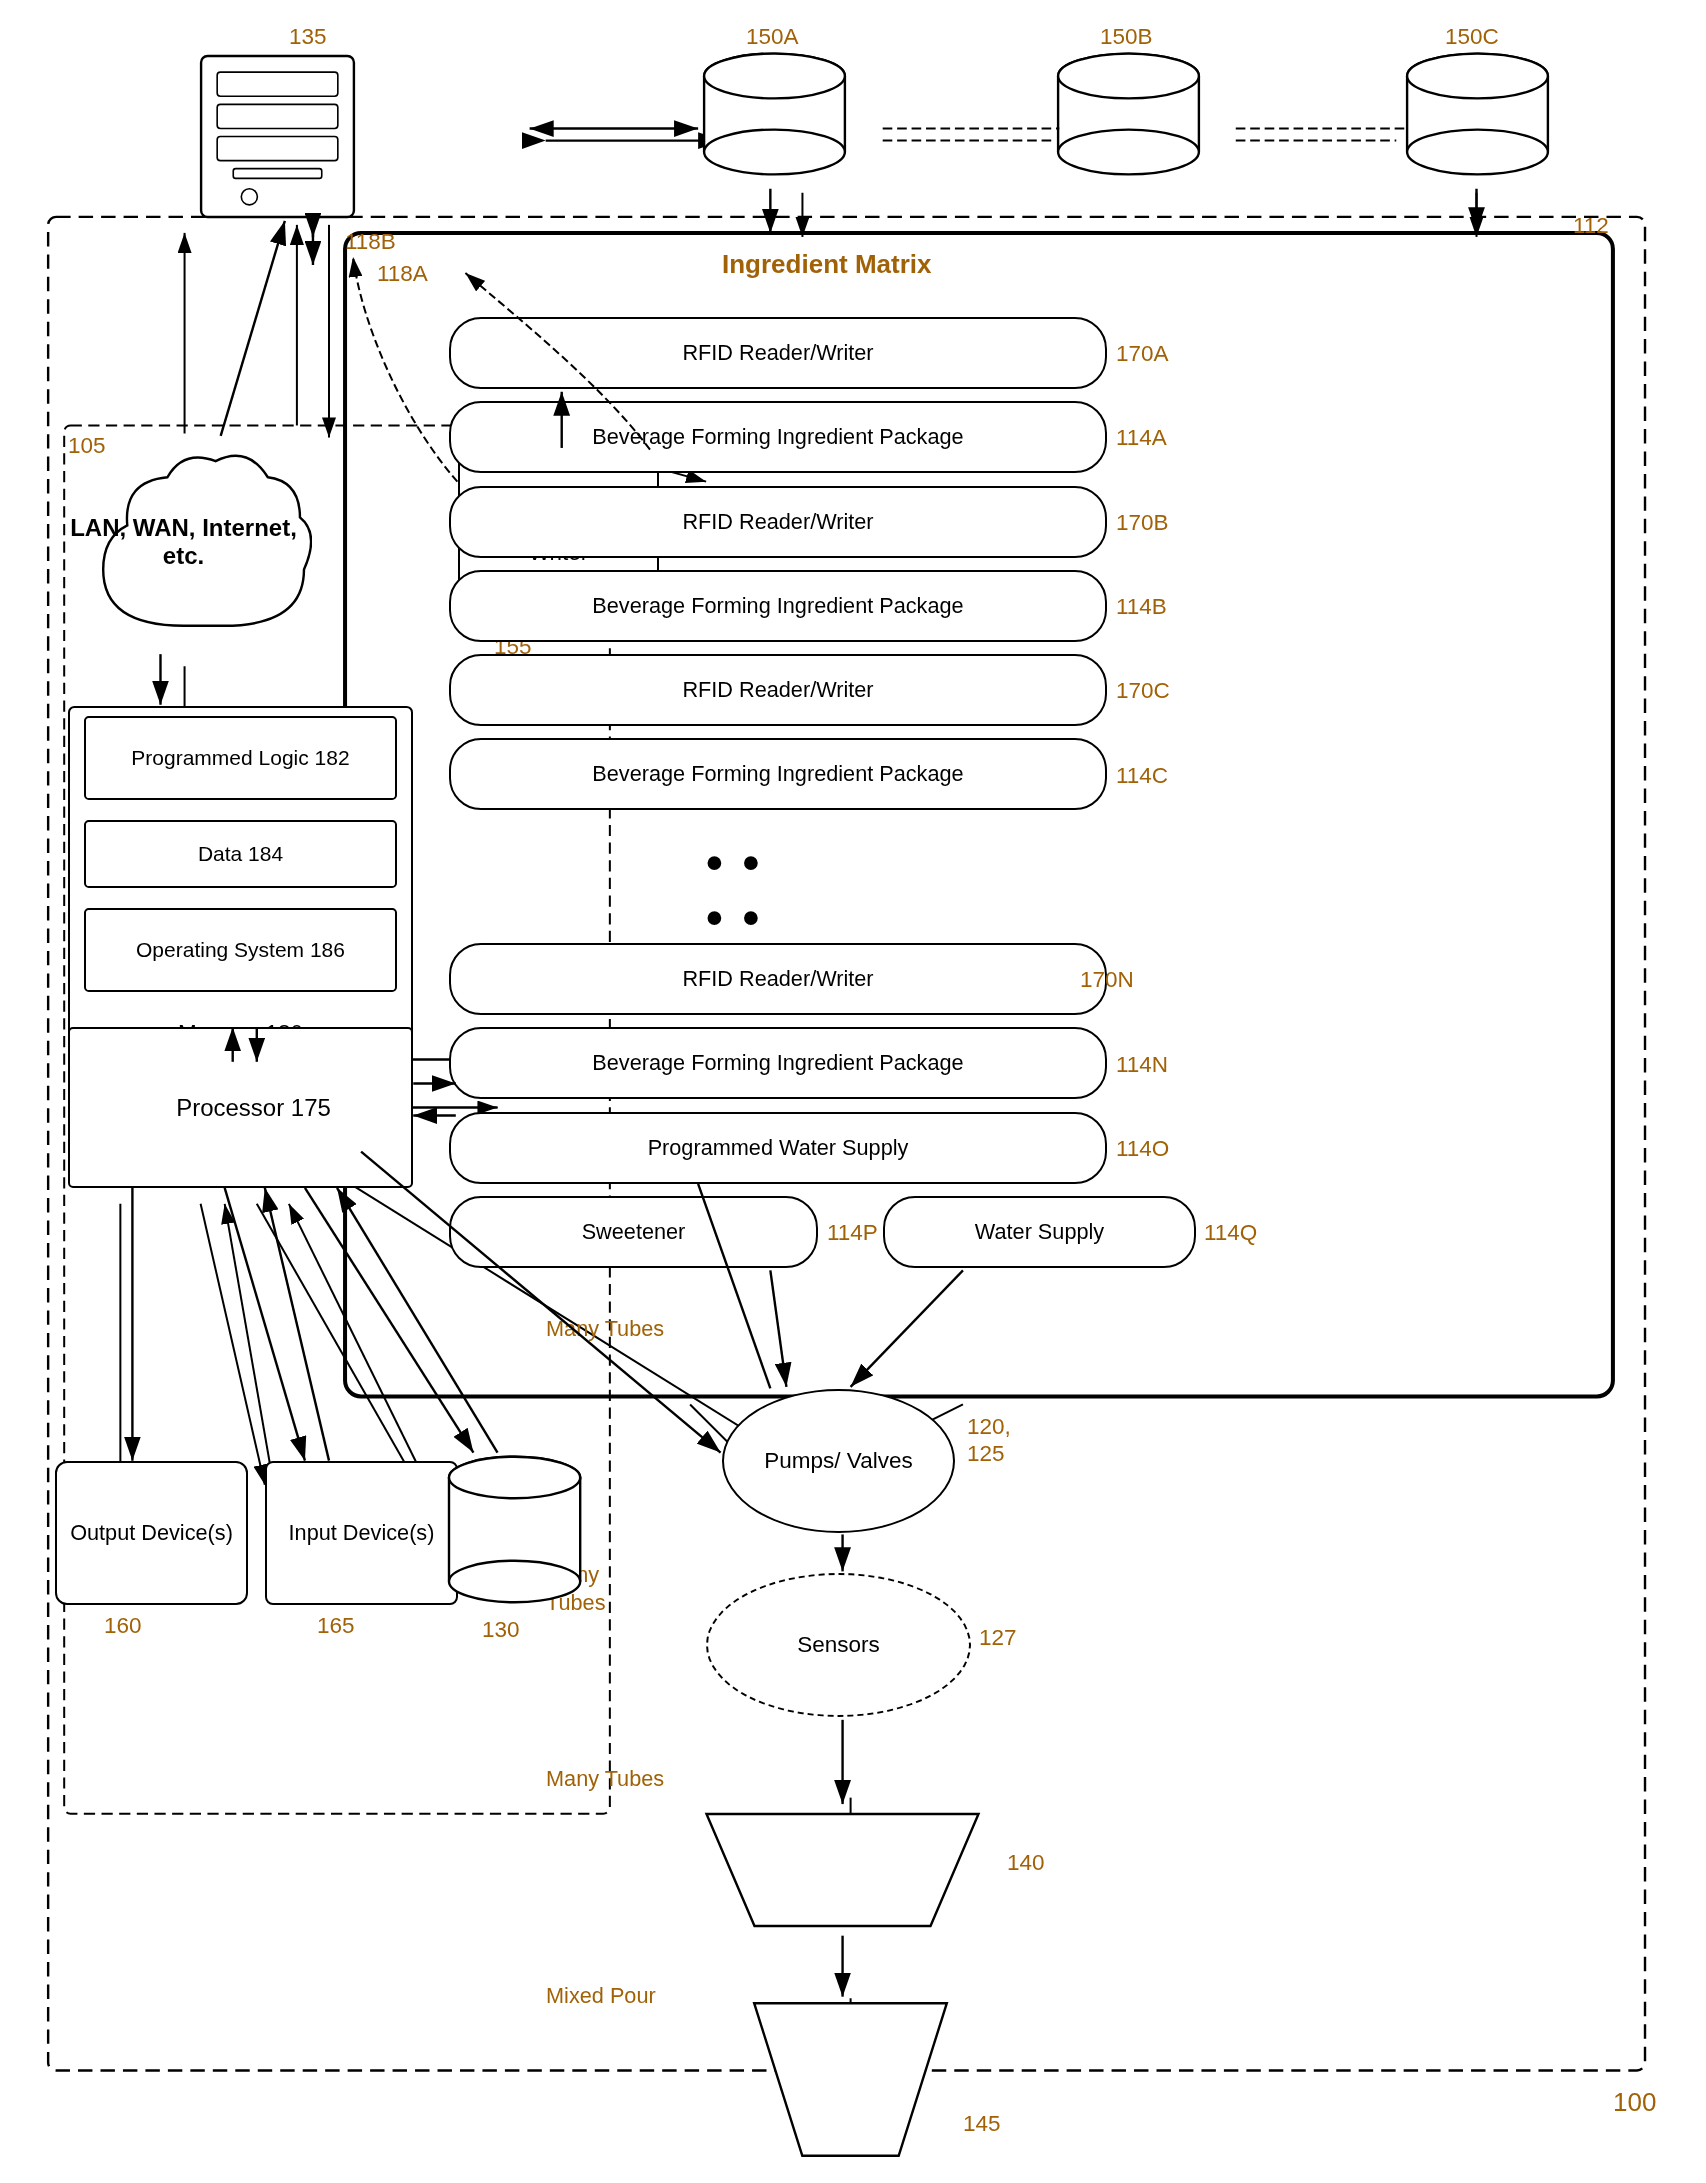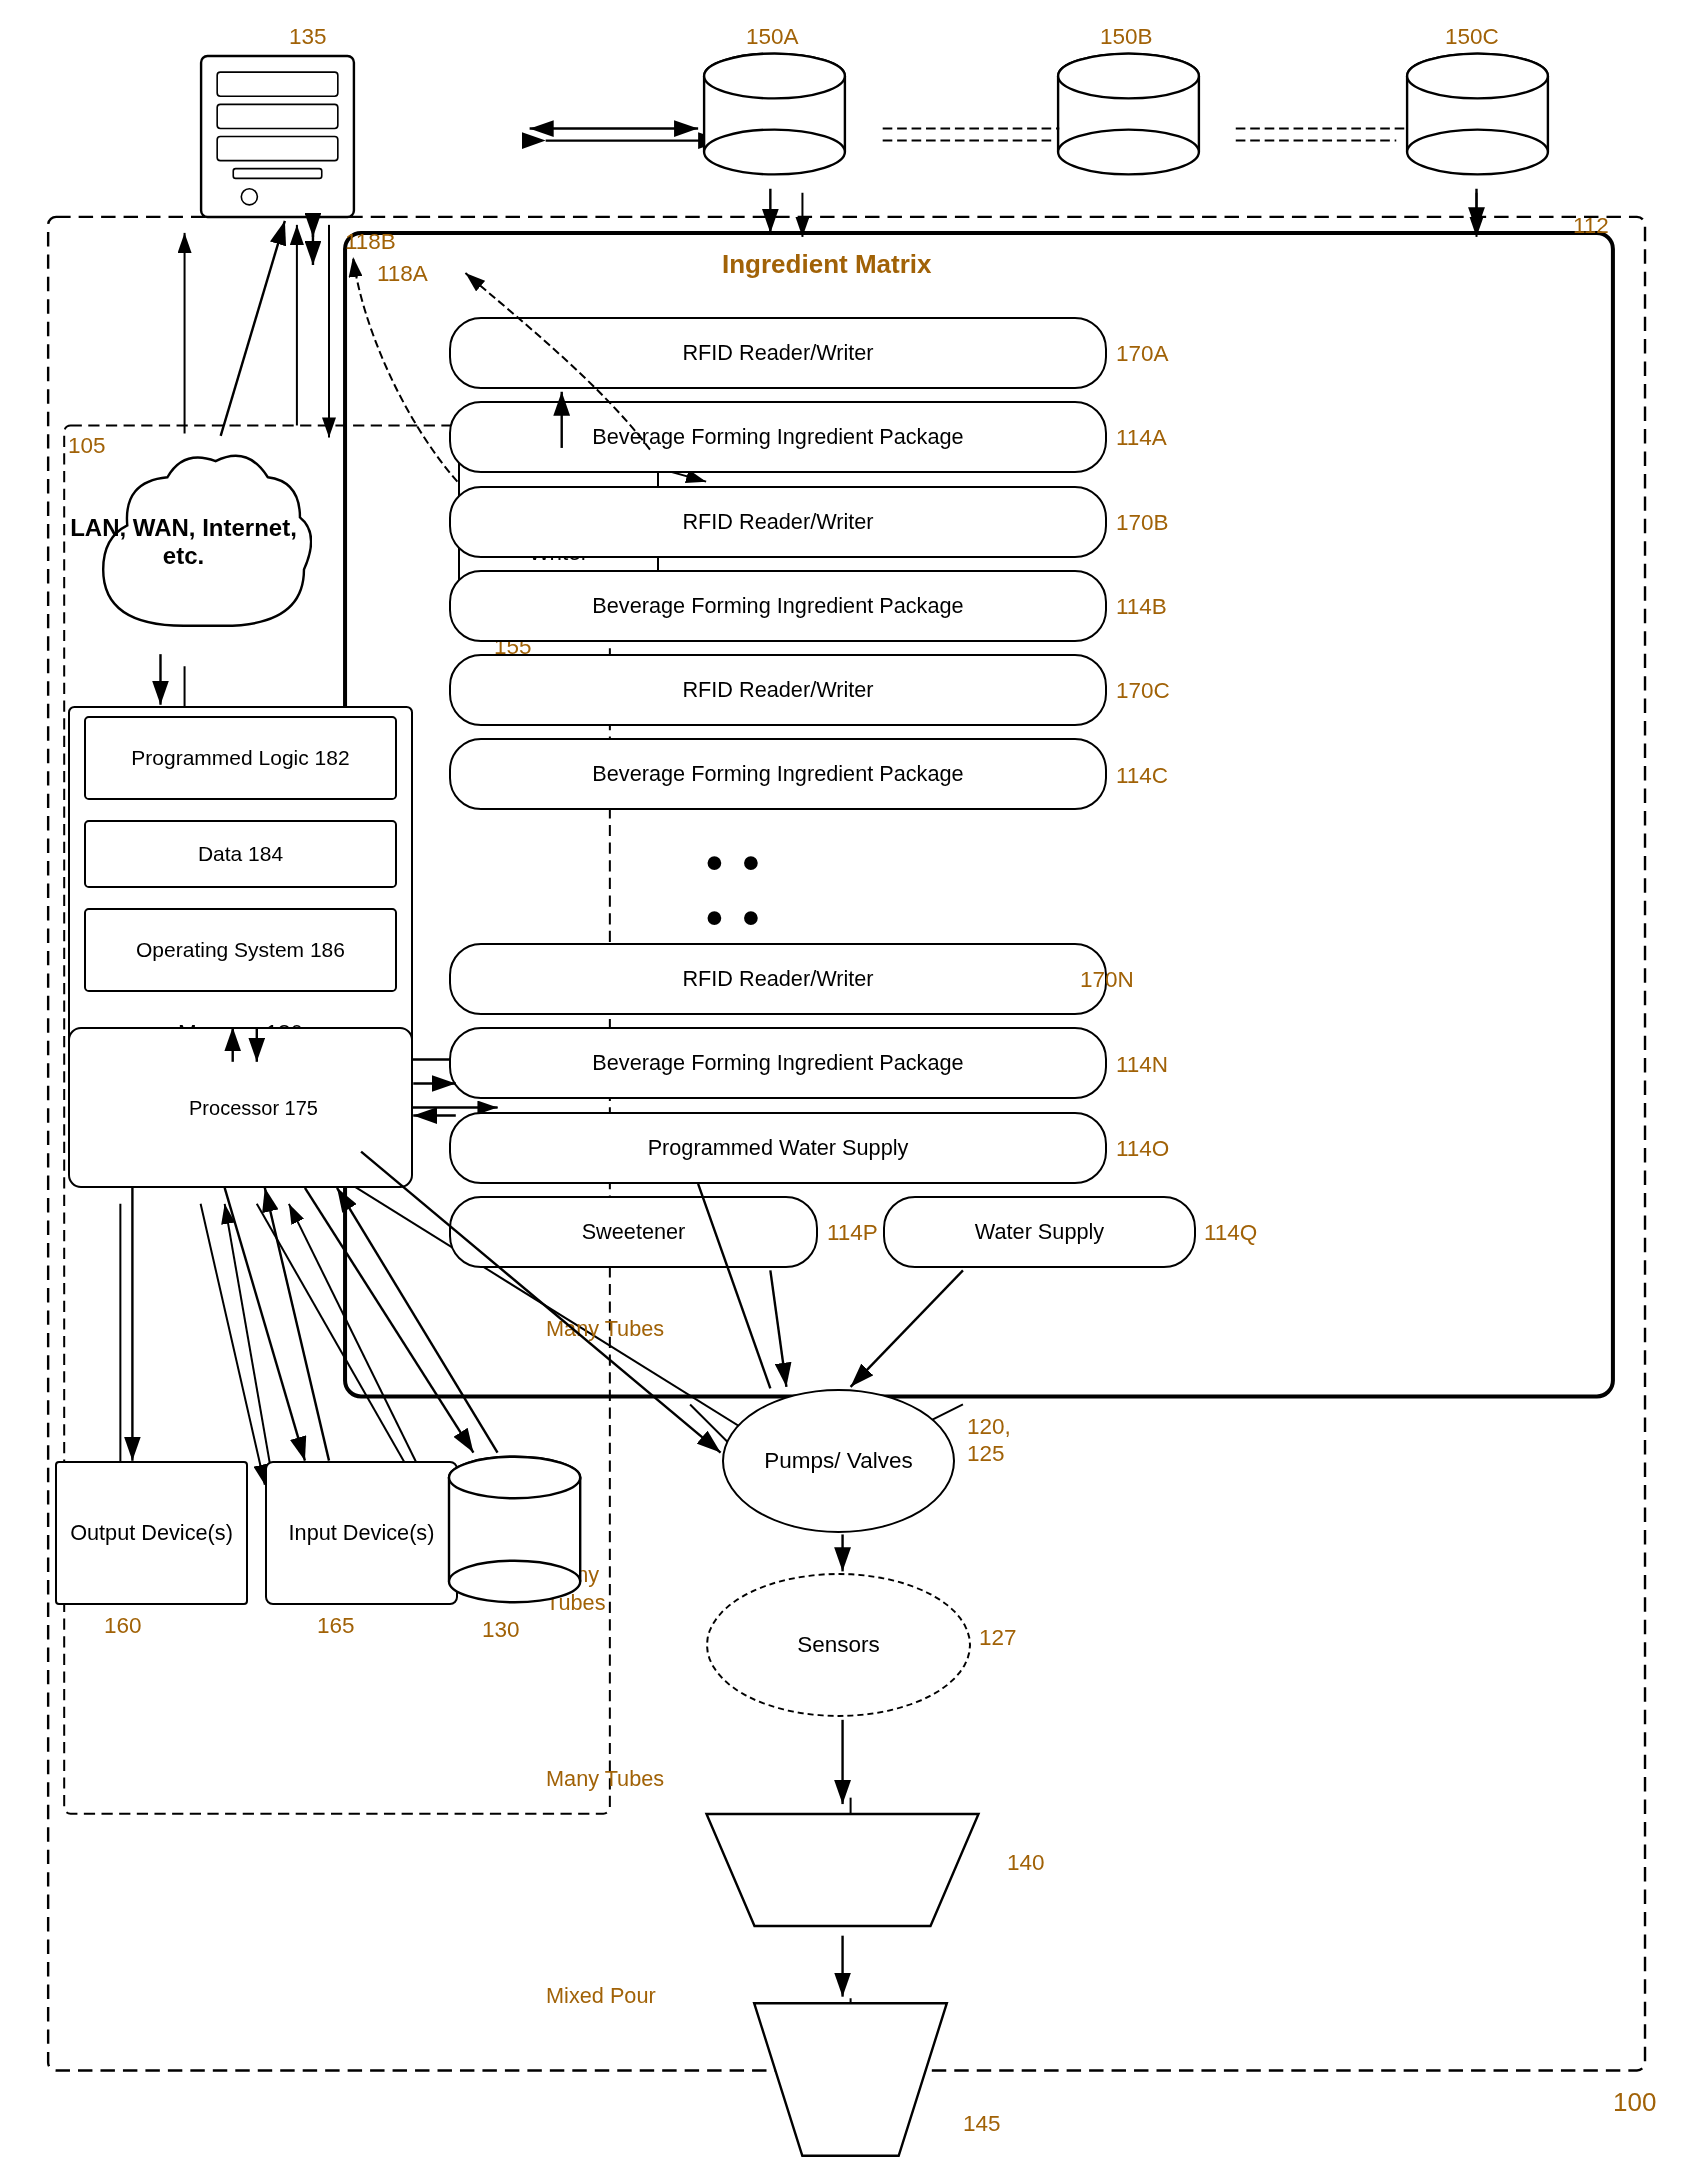--- a/index.html
+++ b/index.html
@@ -240,21 +240,21 @@
   <div class="box" style="position:relative;width:313px;height:68px;border-radius:4.8px;font-size:21px;margin-top:4.8px;">Data
 184</div>
 
   <div class="box" style="position:relative;width:313px;height:84px;border-radius:4.8px;font-size:21px;margin-top:4.8px;">Operating System
 186</div>
 
   <div style="font-size:22.5px;margin-top:11.2px;text-align:center;">Memory
 180</div>
 </div>
 
-<div class="box" style="left:68px;top:1027px;width:345px;height:161px;border-radius:13px;font-size:20px;padding-left:26px;">Processor
+<div class="box" style="left:68px;top:1027px;width:345px;height:161px;border-radius:5px;font-size:24px;padding-left:26px;">Processor
 175</div>
 
 <div class="box box-rounded" style="left:449px;top:317px;width:658px;height:72px;font-size:21.7px;">RFID Reader/Writer</div>
 <div class="label" style="left:1116px;top:341px;">170A</div>
 
 <div class="box box-rounded" style="left:449px;top:401px;width:658px;height:72px;font-size:21.7px;">Beverage Forming Ingredient Package</div>
 <div class="label" style="left:1116px;top:425px;">114A</div>
 
 <div class="box box-rounded" style="left:449px;top:486px;width:658px;height:72px;font-size:21.7px;">RFID Reader/Writer</div>
 <div class="label" style="left:1116px;top:510px;">170B</div>
@@ -315,21 +315,21 @@
 <div style="position:absolute;left:706px;top:1999px;width:289px;height:161px;">
   <svg width="289" height="161" viewBox="0 0 360 200">
     <polygon points="60,5 300,5 240,195 120,195" fill="#fff" stroke="#000" stroke-width="3"></polygon>
   </svg>
 </div>
 
 <div class="label" style="left:963px;top:2111px;">145</div>
 
 <div class="label" style="left:1613px;top:2087px;font-size:26px;">100</div>
 
-<div class="box" style="left:55px;top:1461px;width:193px;height:144px;font-size:21.7px;border-radius:4px;">Output
+<div class="box" style="left:55px;top:1461px;width:193px;height:144px;font-size:21.7px;border-radius:12px;">Output
 Device(s)</div>
 <div class="label" style="left:104px;top:1613px;">160</div>
 
 <div class="box" style="left:265px;top:1461px;width:193px;height:144px;font-size:21.7px;border-radius:8px;">Input
 Device(s)</div>
 <div class="label" style="left:317px;top:1613px;">165</div>
 
 <div style="position:absolute;left:445px;top:1453px;width:140px;height:157px;">
   <svg width="140" height="157" viewBox="0 0 175 195">
     <ellipse cx="87" cy="30" rx="82" ry="26" fill="#fff" stroke="#000" stroke-width="3"></ellipse>

